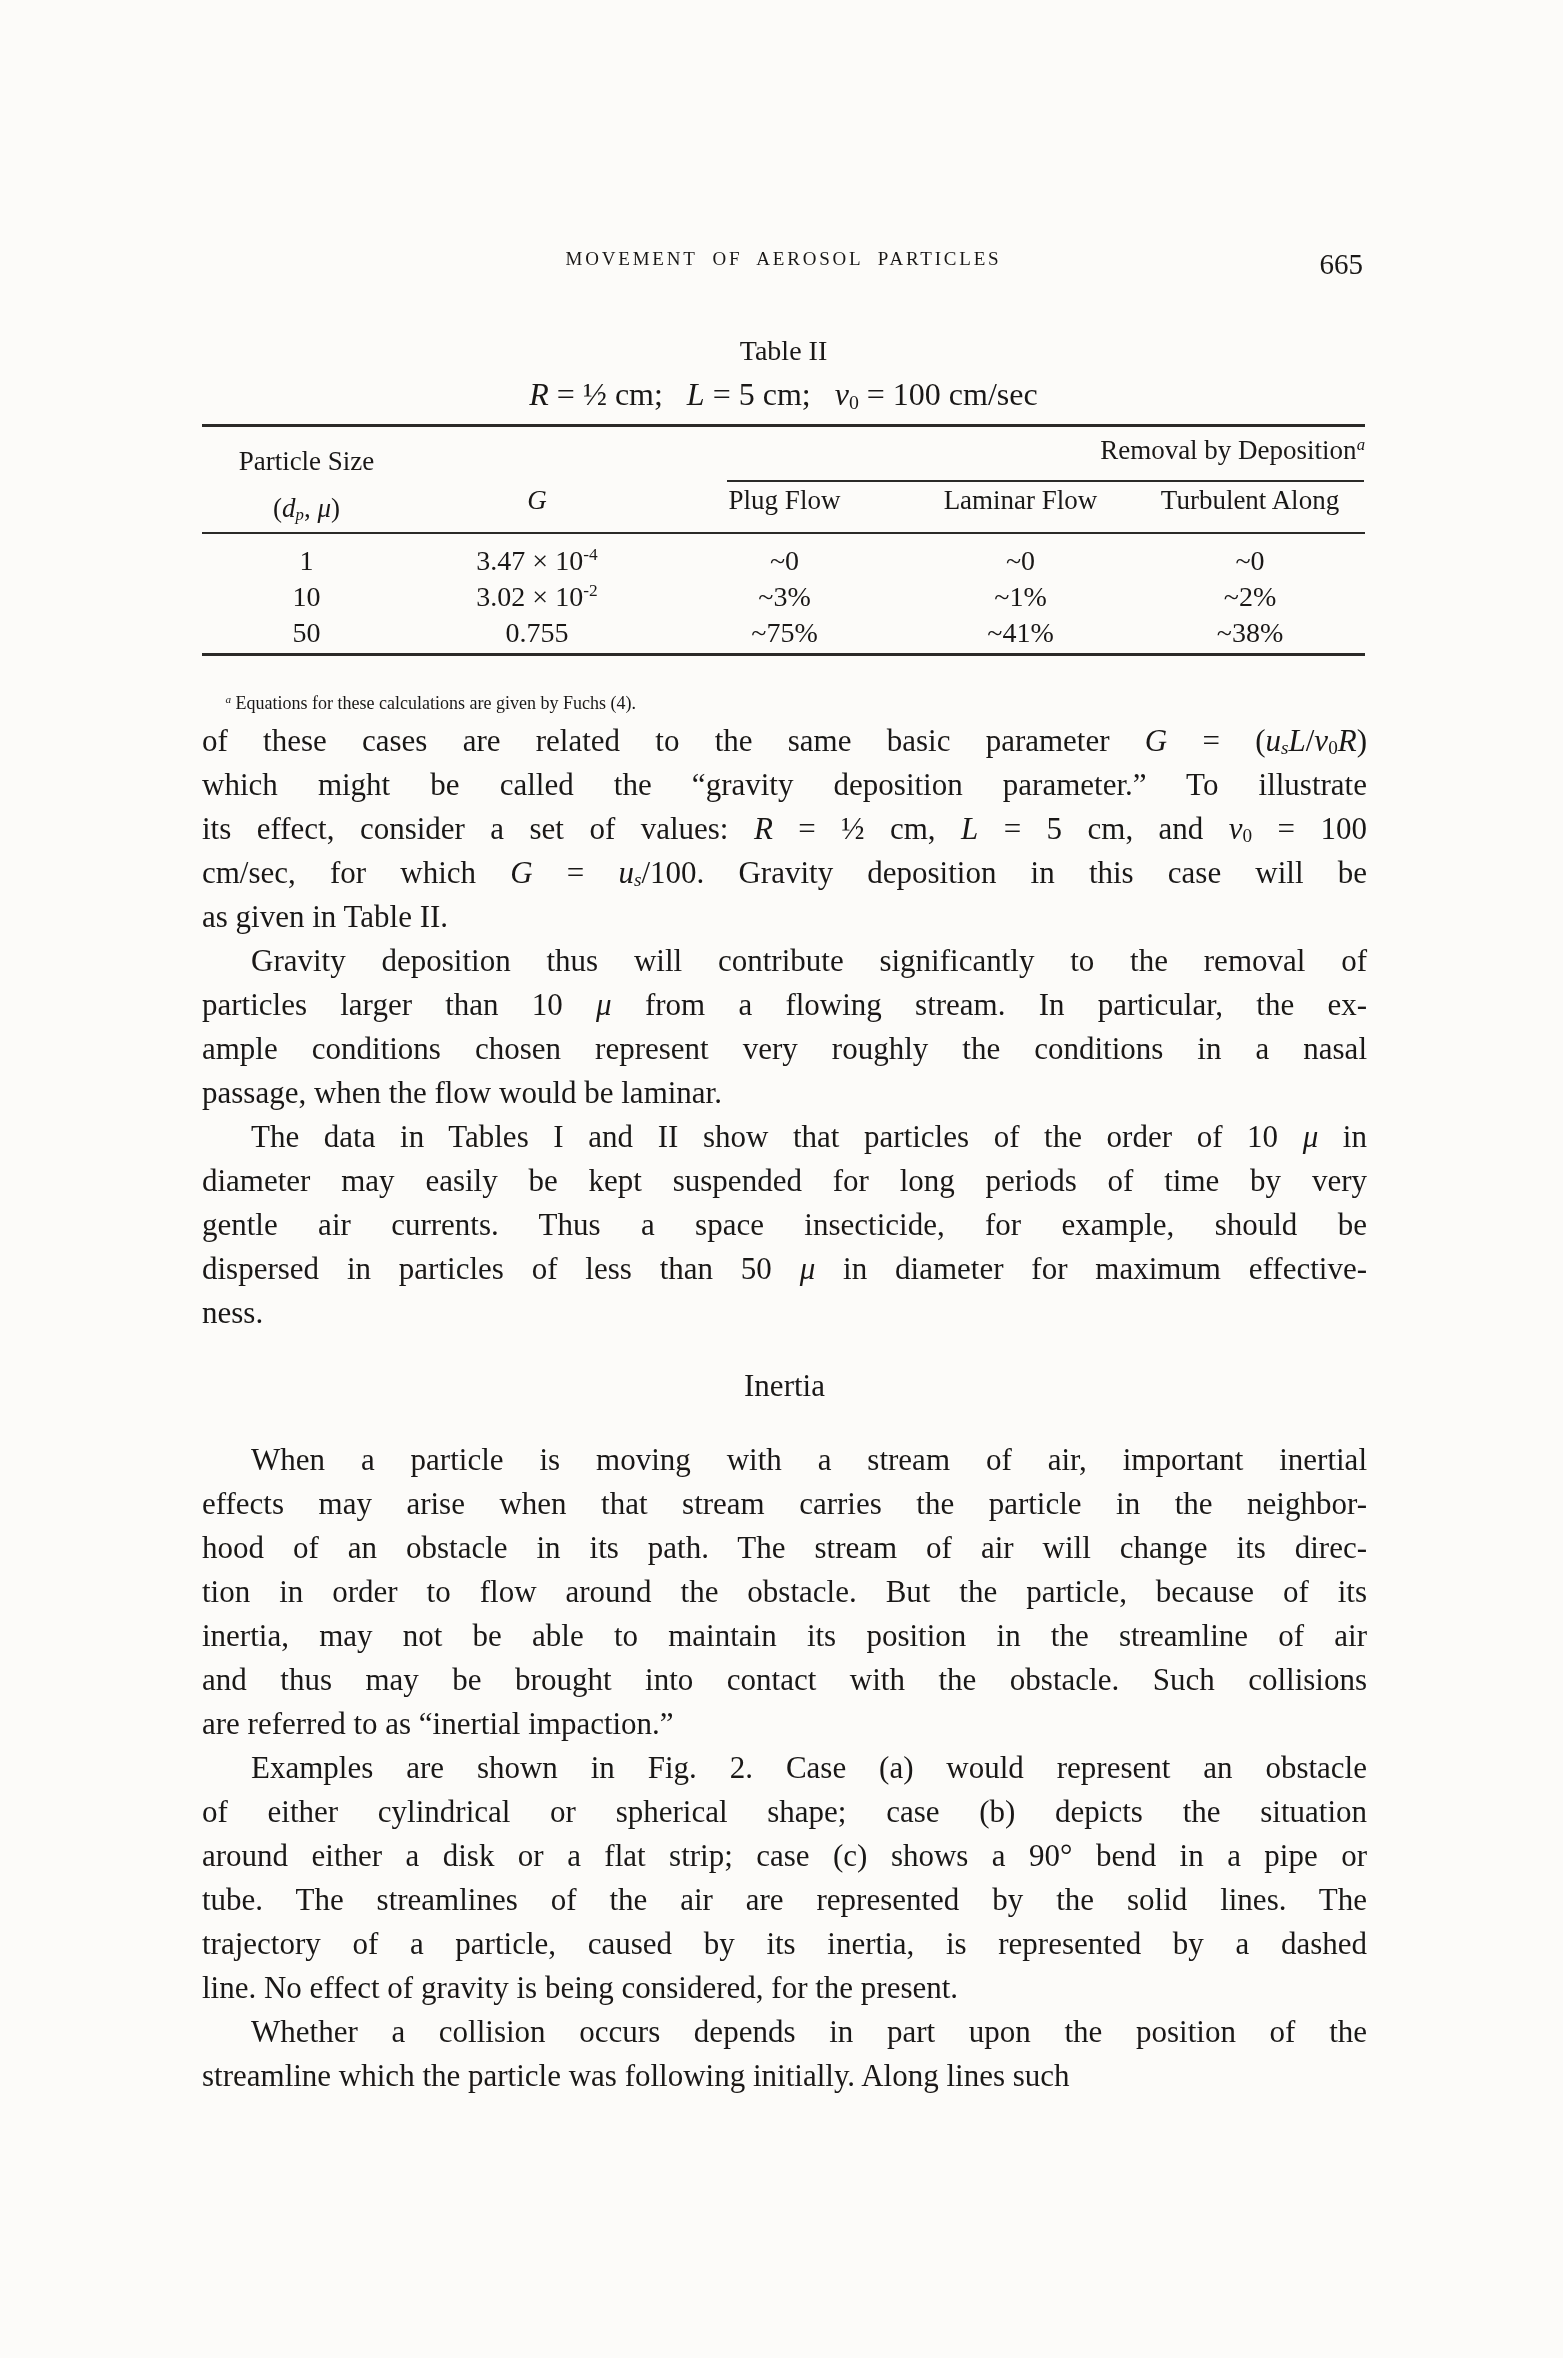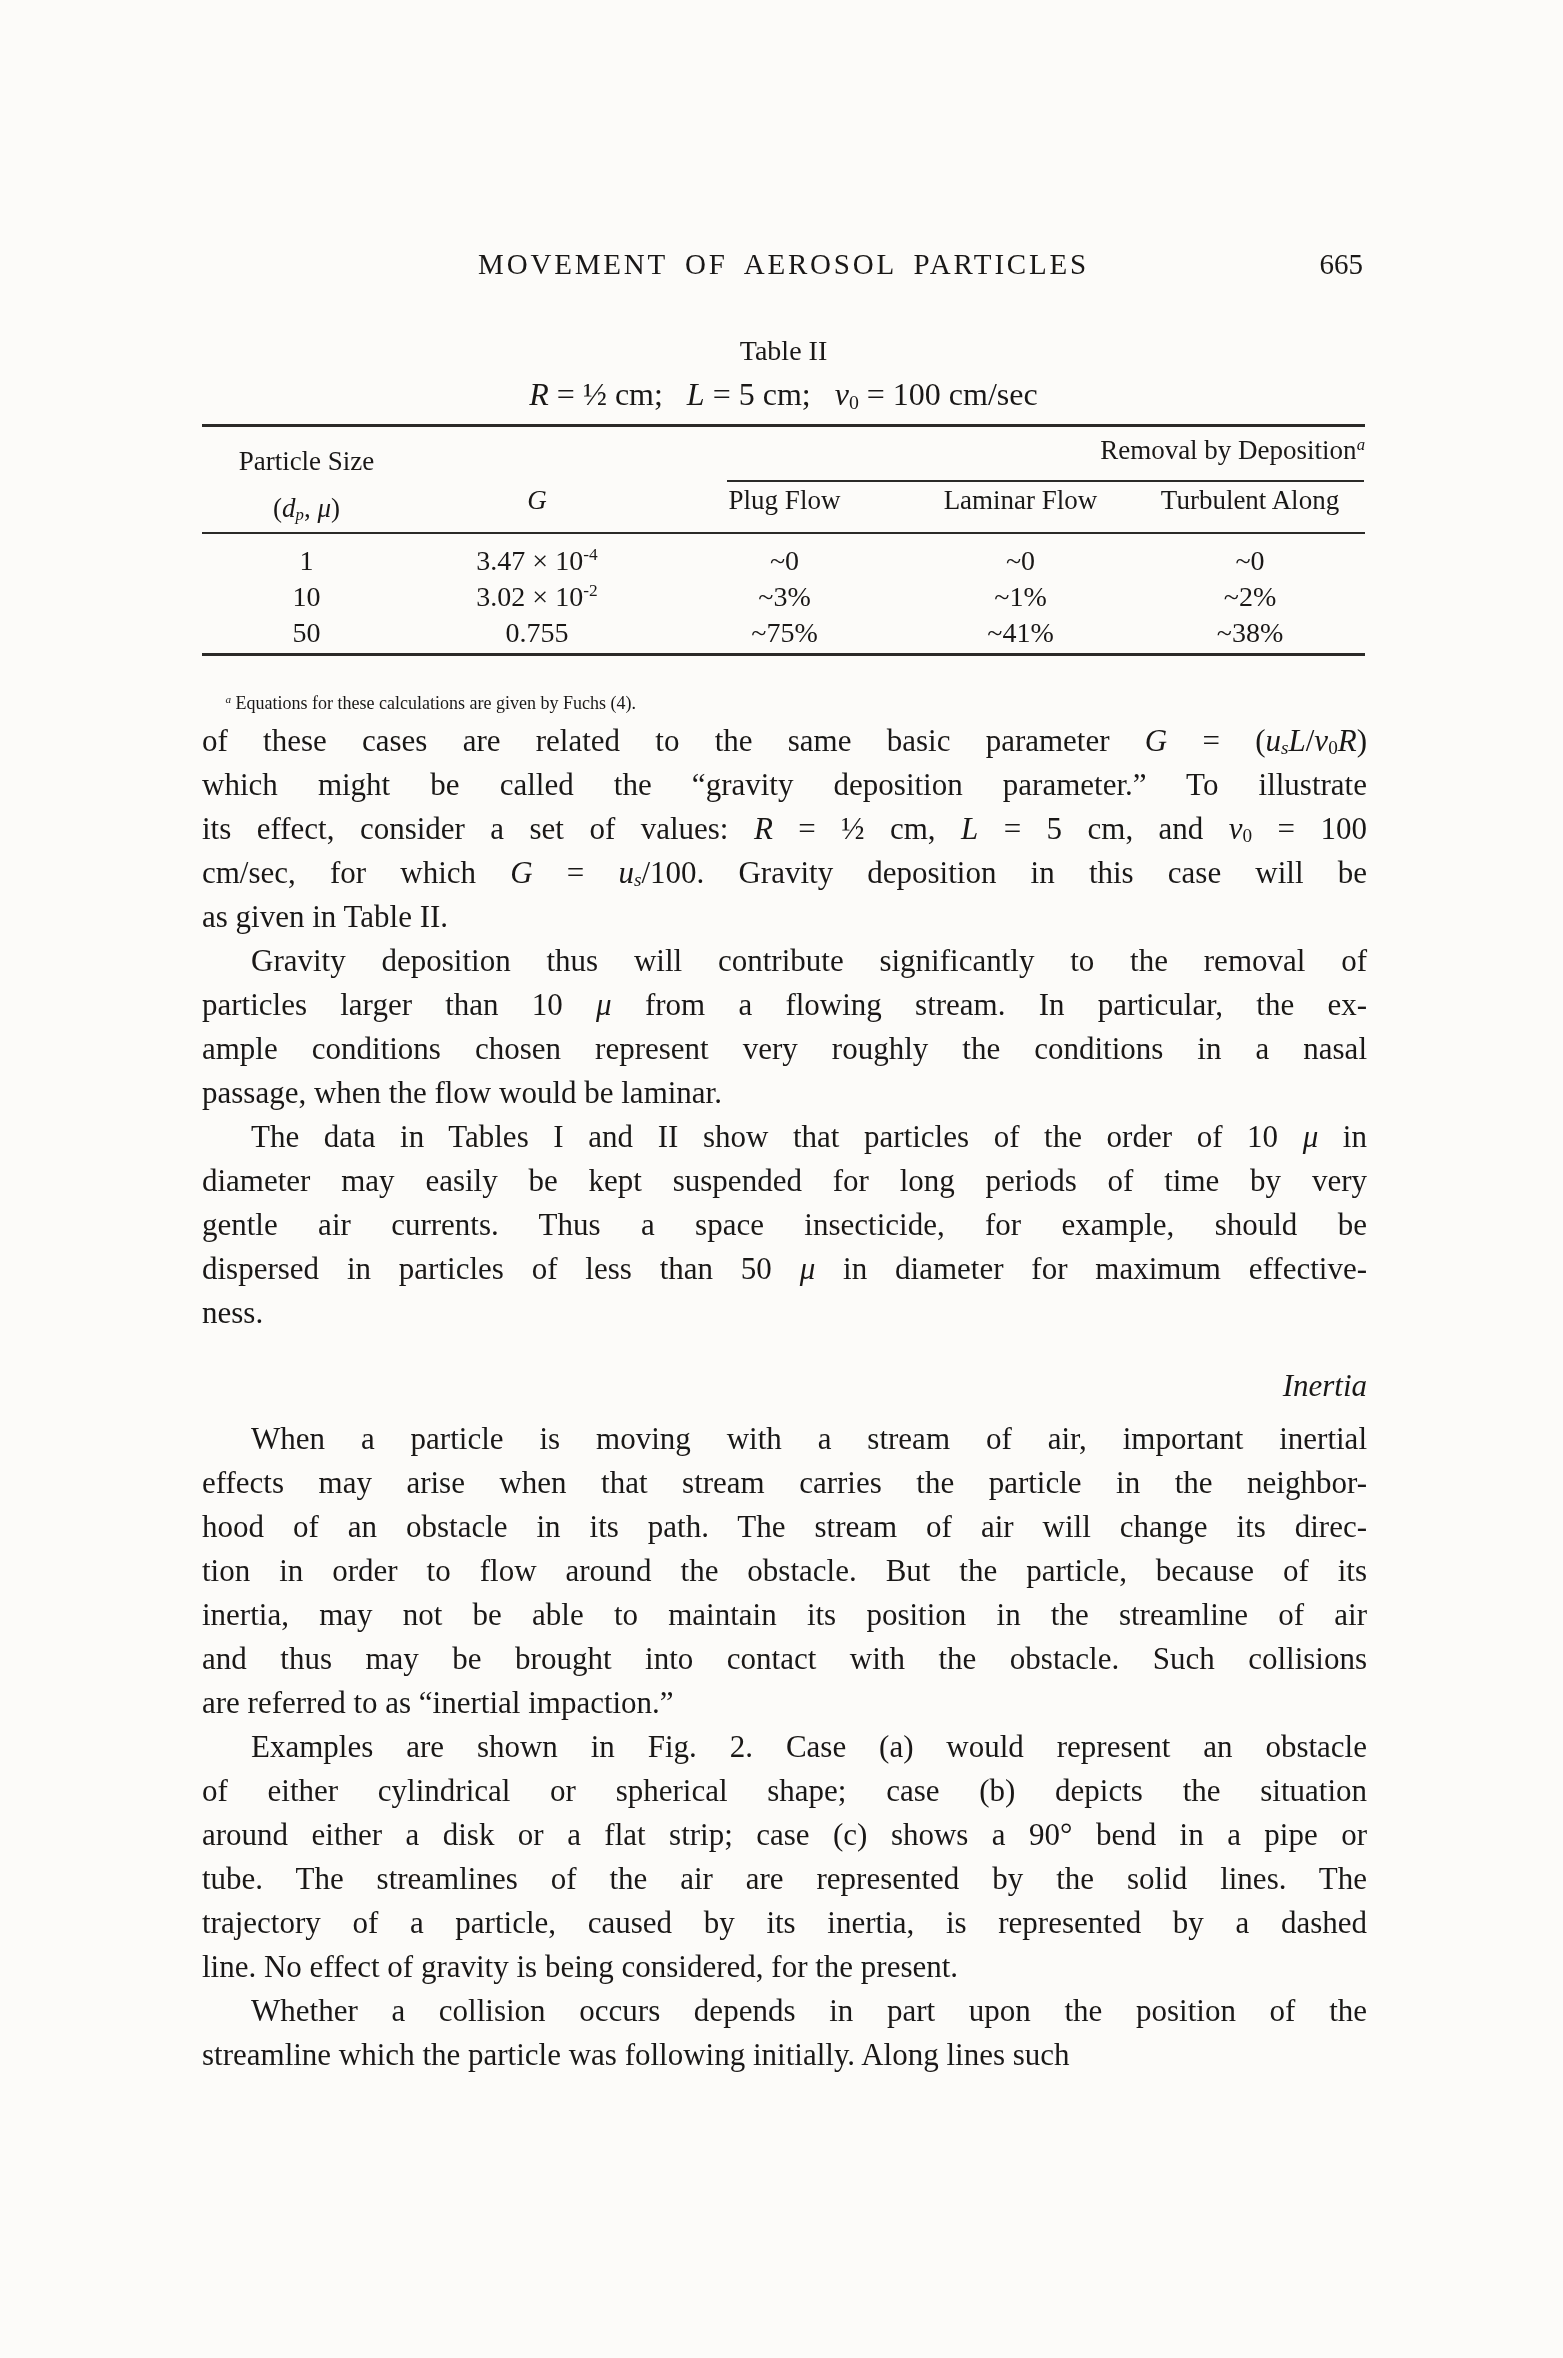--- a/index.html
+++ b/index.html
@@ -13,21 +13,21 @@
     overflow: hidden;
   }
   sup, sub { line-height: 0; font-size: 0.62em; }
   sup { vertical-align: 0.55em; }
   sub { vertical-align: -0.18em; }
 
   
   .running-head { position: absolute; top: 248px; left: 202px; width: 1163px; height: 38px; }
   .running-title {
     position: absolute; left: 0; right: 0; text-align: center;
-    font-size: 29px; letter-spacing: 2.8px; word-spacing: 7.5px;
+    font-size: 19px; letter-spacing: 2.8px; word-spacing: 7.5px;
   }
   .page-number { position: absolute; right: 1.9px; top: 0; font-size: 29px; }
 
   
   .table-title { position: absolute; top: 335px; left: 202px; width: 1163px; text-align: center; font-size: 28px; }
   .table-subtitle { position: absolute; top: 376px; left: 202px; width: 1163px; text-align: center; font-size: 32px; }
   .table-subtitle i, .table-title i { font-style: italic; }
 
   
   .ruled-table { position: absolute; top: 424px; left: 202px; width: 1163px; height: 235px; font-size: 27px; }
@@ -54,21 +54,21 @@
   .t-row:nth-of-type(3) { top: 193px; }
   .t-cell { text-align: center; }
 
   .table-footnote { position: absolute; top: 693px; left: 202px; width: 1163px; font-size: 18px; padding-left: 23.5px; box-sizing: border-box; }
 
   
   .body-text { position: absolute; top: 719px; left: 202px; width: 1165px; font-size: 31px; line-height: 44px; }
   .line { text-align: justify; text-align-last: justify; }
   .line.last { text-align-last: left; }
   .line.indent { text-indent: 49px; }
-  .section-heading { text-align: right; font-style: italic; margin-top: 29px; margin-bottom: 9px; }
+  .section-heading { text-align: center; margin-top: 29px; margin-bottom: 30px; }
 </style>
 </head>
 <body>
 
 <div class="page">
 
   <div class="running-head">
     <div class="running-title">MOVEMENT OF AEROSOL PARTICLES</div>
     <div class="page-number">665</div>
   </div>

